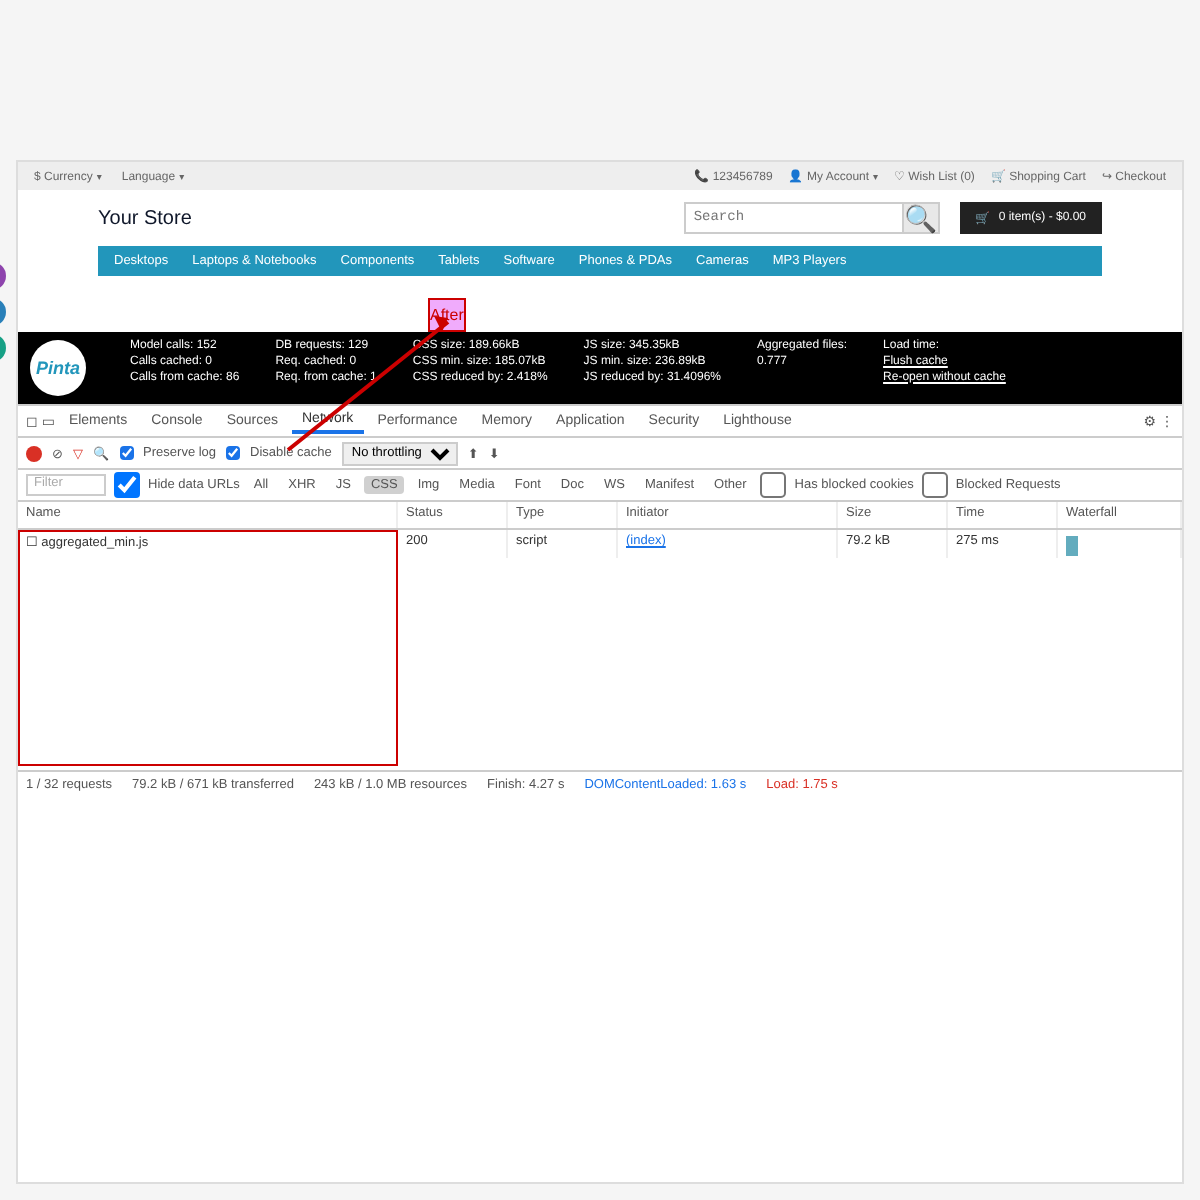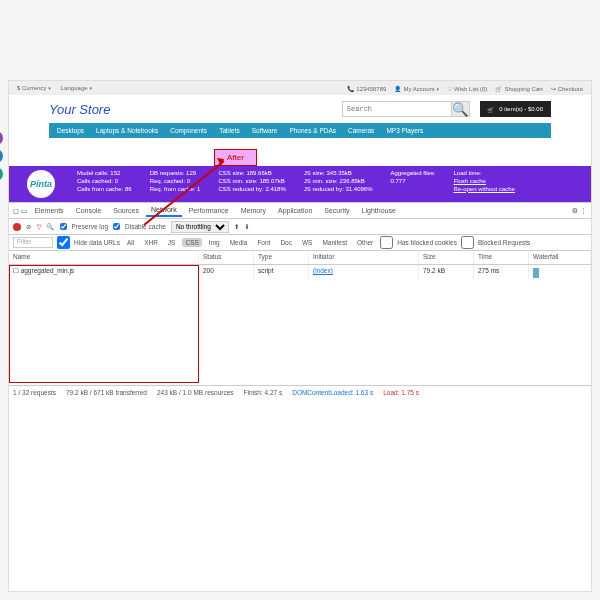--- a/index.html
+++ b/index.html
@@ -3,33 +3,33 @@
 <meta charset="utf-8">
 <style>
 * { margin:0; padding:0; box-sizing:border-box; font-family:Arial,sans-serif; }
 body { background:#f5f5f5; font-size:7px; width:600px; height:600px; position:relative; }
 .frame { position:absolute; left:8px; top:80px; right:8px; bottom:8px; background:#fff; border:1px solid #ddd; }
 .topbar { background:#eee; height:14px; display:flex; align-items:center; padding:0 8px; font-size:6px; color:#666; }
 .topbar .left { display:flex; gap:10px; }
 .topbar .right { margin-left:auto; display:flex; gap:8px; }
 .caret::after { content:"▾"; margin-left:2px; font-size:5px; }
 .store-row { display:flex; align-items:center; padding:6px 40px; gap:10px; }
-.store-title { color:#1d4ed8; font-size:13px; font-weight:400;font-style:italic; }
+.store-title { color:#0f172a; font-size:10px; font-weight:400; }
 .search-box { display:flex; }
 .search-box input { width:110px; height:16px; border:1px solid #ccc; font-size:7px; padding:0 4px;font-family:Liberation Mono, monospace; }
 .search-box button { width:18px; height:16px; background:#e8e8e8; border:1px solid #ccc; border-left:none; }
 .cart-btn { background:#222; color:#fff; height:16px; display:flex; align-items:center; padding:0 8px; font-size:6px; gap:4px; }
 .navmenu { background:#2296bb; display:flex; margin:0 40px; padding:4px 8px; gap:12px; }
 .navmenu span { color:#fff; font-size:6.5px; }
-.after-label { border:1.5px solid #c00; color:#c00; padding:3px 12px; position:absolute; left:205px; top:68px; background:#f0abfc; font-size:8px; }
+.after-label { border:1.5px solid #c00; color:#c00; padding:3px 0; position:absolute; left:205px; top:68px; background:#f0abfc; font-size:8px; }
 .arrow { position:absolute; left:130px; top:76px; width:90px; height:70px; pointer-events:none; }
 .arrow line { stroke:#c00; stroke-width:2; }
 .side-icons { position:absolute; left:-20px; top:50px; display:flex; flex-direction:column; gap:4px; }
 .side-icons div { width:14px; height:14px; border-radius:50%; }
-.stats-bar { background:#6d28d9; color:#fff; display:flex; padding:4px 18px; font-size:6px; gap:18px; }
+.stats-bar { background:#000000; color:#fff; display:flex; padding:4px 6px; font-size:6px; gap:18px; }
 .stats-bar .logo { background:#fff; color:#2296bb; width:28px; height:28px; border-radius:50%; display:flex; align-items:center; justify-content:center; font-style:italic; font-weight:bold; font-size:9px; margin-right:4px; }
 .stats-col div { line-height:1.3; }
 .stats-col a { color:#fff; text-decoration:underline; }
 .devtools { background:#fff; border-top:1px solid #ccc; }
 .dt-tabs { display:flex; align-items:center; border-bottom:1px solid #ccc; height:16px; padding:0 4px; gap:2px; font-size:7px; color:#555; }
 .dt-tabs .tab { padding:2px 5px; }
 .dt-tabs .active { border-bottom:2px solid #1a73e8; color:#333; }
 .dt-tabs .spacer { flex:1; }
 .dt-controls { display:flex; align-items:center; border-bottom:1px solid #ccc; height:16px; padding:0 4px; gap:5px; font-size:6.5px; color:#555; }
 .dt-controls .rec { width:8px; height:8px; border-radius:50%; background:#d93025; }

